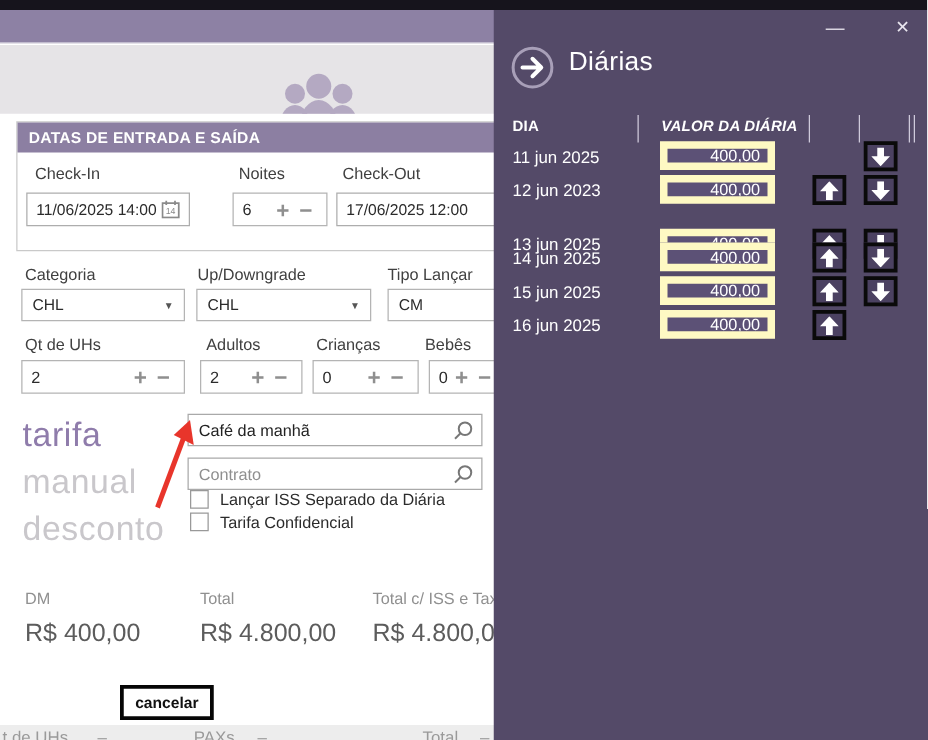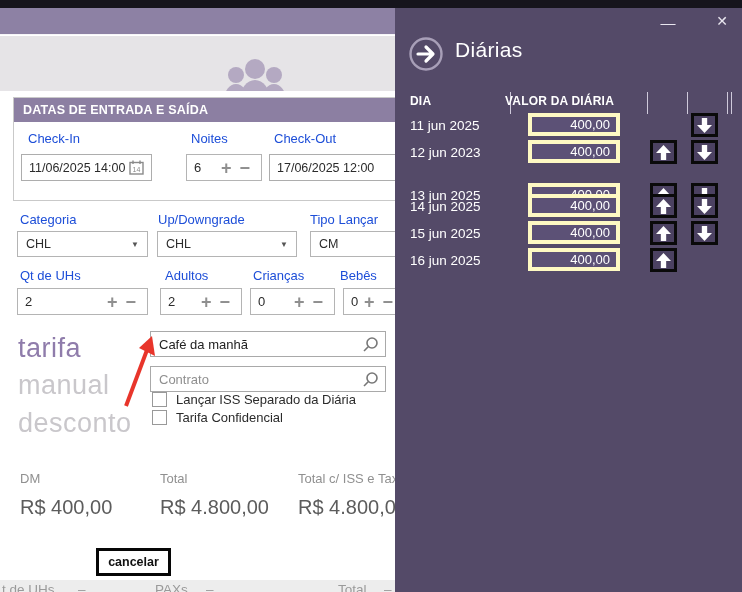--- a/index.html
+++ b/index.html
@@ -10,21 +10,21 @@
 
   
   .left-page { position:absolute; left:0; top:8px; width:420px; height:584px; overflow:hidden; background:#fff; z-index:1; }
   .band-purple { position:absolute; left:0; top:0; width:100%; height:27px; background:#8d81a4; border-bottom:1px solid #f6f5f8; }
   .band-gray { position:absolute; left:0; top:28px; width:100%; height:55px; background:#e6e4e7; overflow:hidden; }
   .people-icon { position:absolute; left:222px; top:22px; }
 
   .card { position:absolute; left:13px; top:89px; width:385px; height:104px; background:#fff; border:1px solid #c9c9c9; }
   .card-header { position:absolute; left:0; top:0; width:100%; height:24px; background:#8c7fa2; color:#fff; font-weight:bold; font-size:12.5px; line-height:24px; padding-left:9px; letter-spacing:.2px; }
 
-  .lbl { position:absolute; font-size:13px; color:#1d4ed8; white-space:nowrap; }
+  .lbl { position:absolute; font-size:13px; color:#404040; white-space:nowrap; }
   .inp { position:absolute; height:27px; background:#fff; border:1px solid #adadad; font-size:12.5px; color:#2b2b2b; display:flex; align-items:center; padding:0 7px; white-space:nowrap; }
   .inp .val { flex:1; overflow:hidden; }
   .stepper { position:absolute; height:27px; background:#fff; border:1px solid #b4b4b4; display:flex; align-items:center; font-size:13px; color:#2b2b2b; padding:0 7px; }
   .stepper .val { flex:1; }
   .stepper .plus, .stepper .minus { color:#8f8f8f; font-size:18px; font-weight:bold; padding:0 4px; cursor:default; line-height:1; }
   .ddl { position:absolute; height:26px; background:#fff; border:1px solid #b4b4b4; display:flex; align-items:center; font-size:12.5px; color:#2b2b2b; padding:0 8px; }
   .ddl .val { flex:1; }
   .caret { color:#555; font-size:8px; }
 
   .tariff-word { position:absolute; left:18px; font-size:27px; font-weight:300; letter-spacing:.5px; }
@@ -57,21 +57,21 @@
   .win-min { left:258px; top:6px; width:30px; }
   .win-close { left:312px; top:5px; width:30px; font-size:14px; }
   .panel-title { position:absolute; left:60px; top:30px; color:#fff; font-size:21px; font-weight:400; letter-spacing:.3px; }
   .circle-btn { position:absolute; left:13px; top:28px; background:none; border:none; cursor:default; }
 
   .phead { position:absolute; top:86px; color:#fff; font-weight:bold; font-size:12px; letter-spacing:.2px; }
   .pdiv { position:absolute; top:84px; width:1px; height:22px; background:#cfcadb; }
 
   .prow { position:absolute; left:0; width:100%; height:27px; }
   .pdate { position:absolute; left:15px; top:6px; color:#fff; font-size:13.5px; white-space:nowrap; }
-  .pval { position:absolute; left:133px; top:1px; width:92px; height:23px; background:#5c5176; border:4px solid #fef9c3; color:#fff; font-family:inherit; font-size:13px; text-align:right; padding-right:6px; outline:none; }
+  .pval { position:absolute; left:133px; top:1px; width:92px; height:23px; background:#5c5176; border:6px solid #fef9c3; color:#fff; font-family:inherit; font-size:13px; text-align:right; padding-right:6px; outline:none; }
   .parrow { position:absolute; top:1px; width:27px; height:24px; background:#4b4161; border:3px solid #0a0a0a; display:flex; align-items:center; justify-content:center; cursor:default; padding:0; }
   .parrow.up { left:255px; }
   .parrow.down { left:296px; }
 </style>
 </head>
 <body>
 
 <div class="stage">
 
   <div class="top-strip"></div>
@@ -219,21 +219,21 @@
     <button class="circle-btn">
       <svg width="36" height="36" viewBox="0 0 36 36" fill="none">
         <circle cx="18" cy="18" r="15.5" stroke="#a89fb8" stroke-width="2.4"></circle>
         <path d="M10 18 H24 M18 11 L25 18 L18 25" stroke="#fff" stroke-width="3.2" stroke-linecap="round" stroke-linejoin="round"></path>
       </svg>
     </button>
     <span class="panel-title">Diárias</span>
 
     <span class="phead" style="left:15px;">DIA</span>
     <div class="pdiv" style="left:115px;"></div>
-    <span class="phead" style="left:110px;">VALOR DA DIÁRIA</span>
+    <span class="phead" style="left:134px;font-style:italic;">VALOR DA DIÁRIA</span>
     <div class="pdiv" style="left:252px;"></div>
     <div class="pdiv" style="left:292px;"></div>
     <div class="pdiv" style="left:332px;"></div>
     <div class="pdiv" style="left:336px;"></div>
 
     <div class="prow" style="top:104px;">
       <span class="pdate">11 jun 2025</span>
       <input class="pval" value="400,00" style="">
 
       <button class="parrow down">

